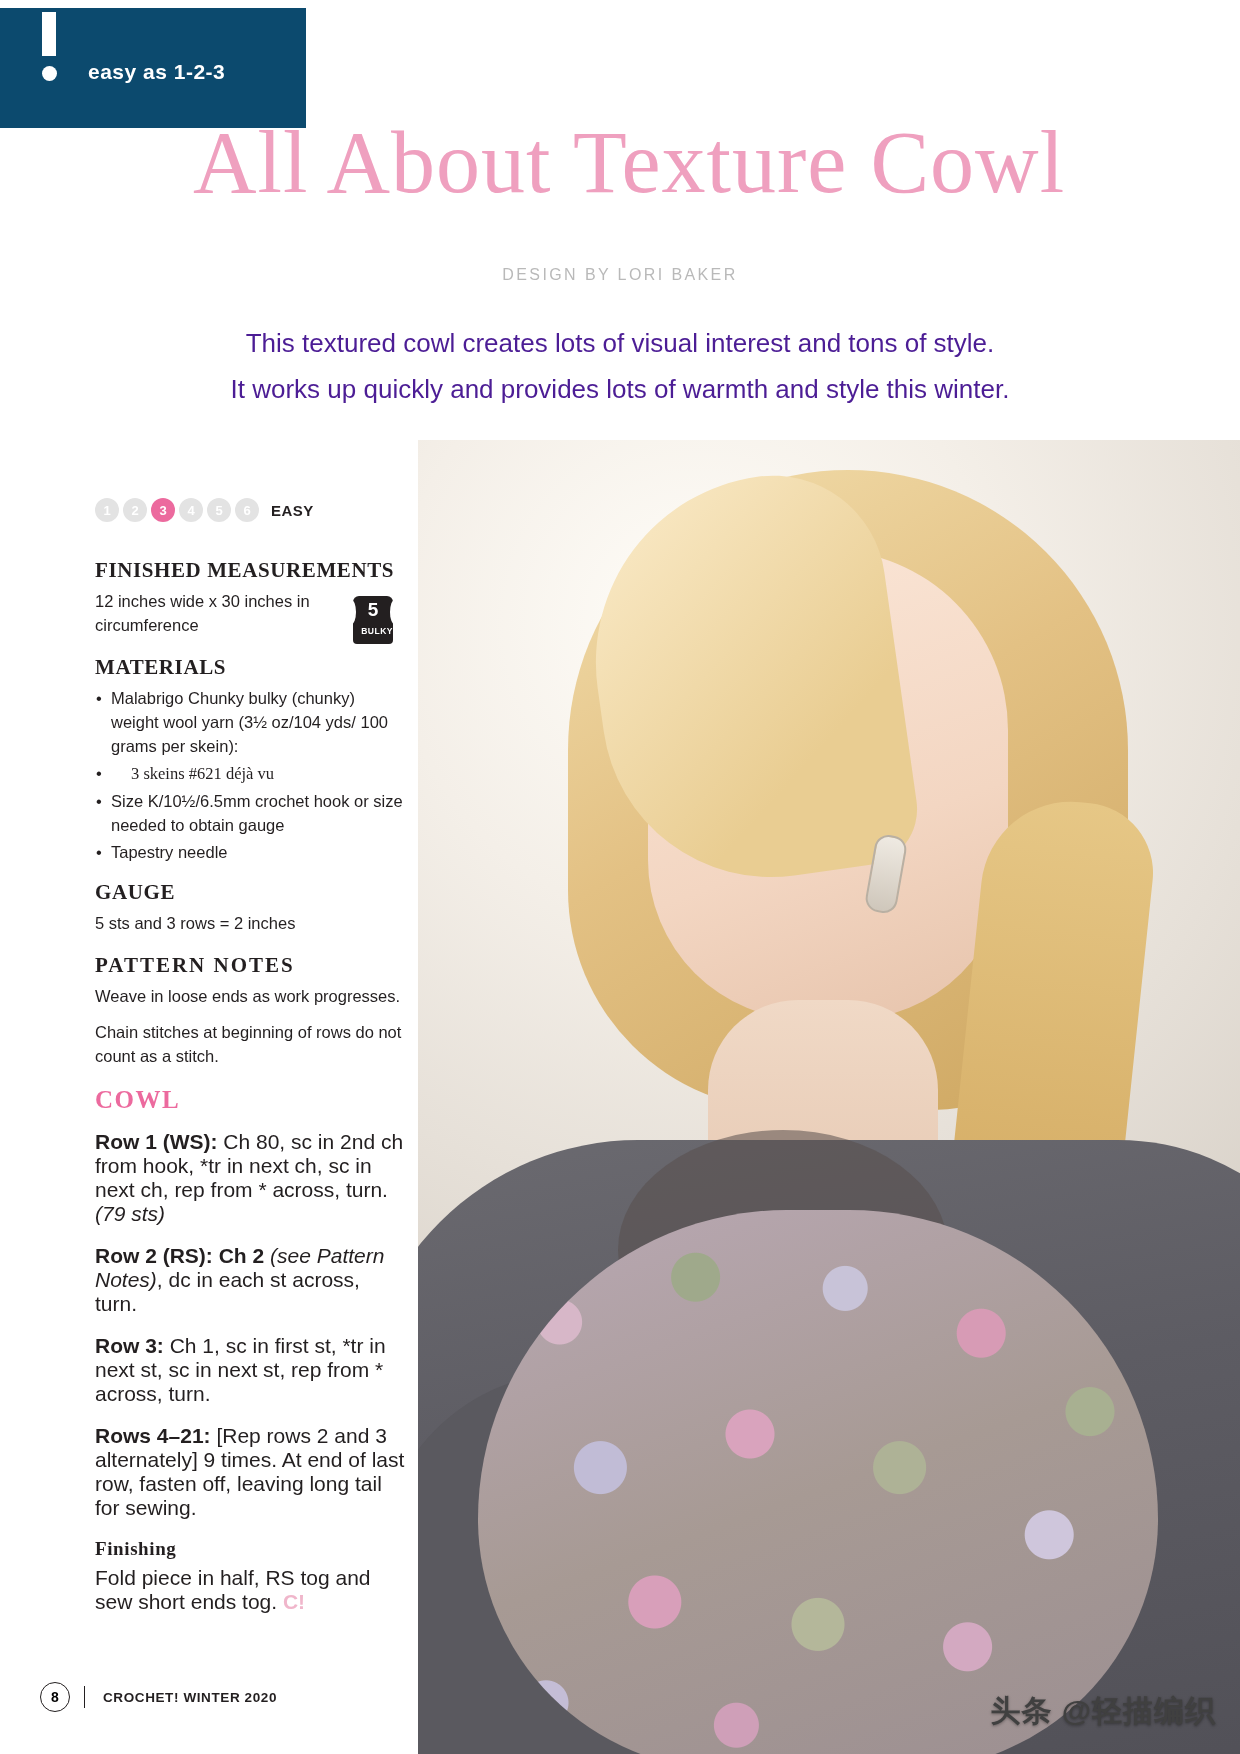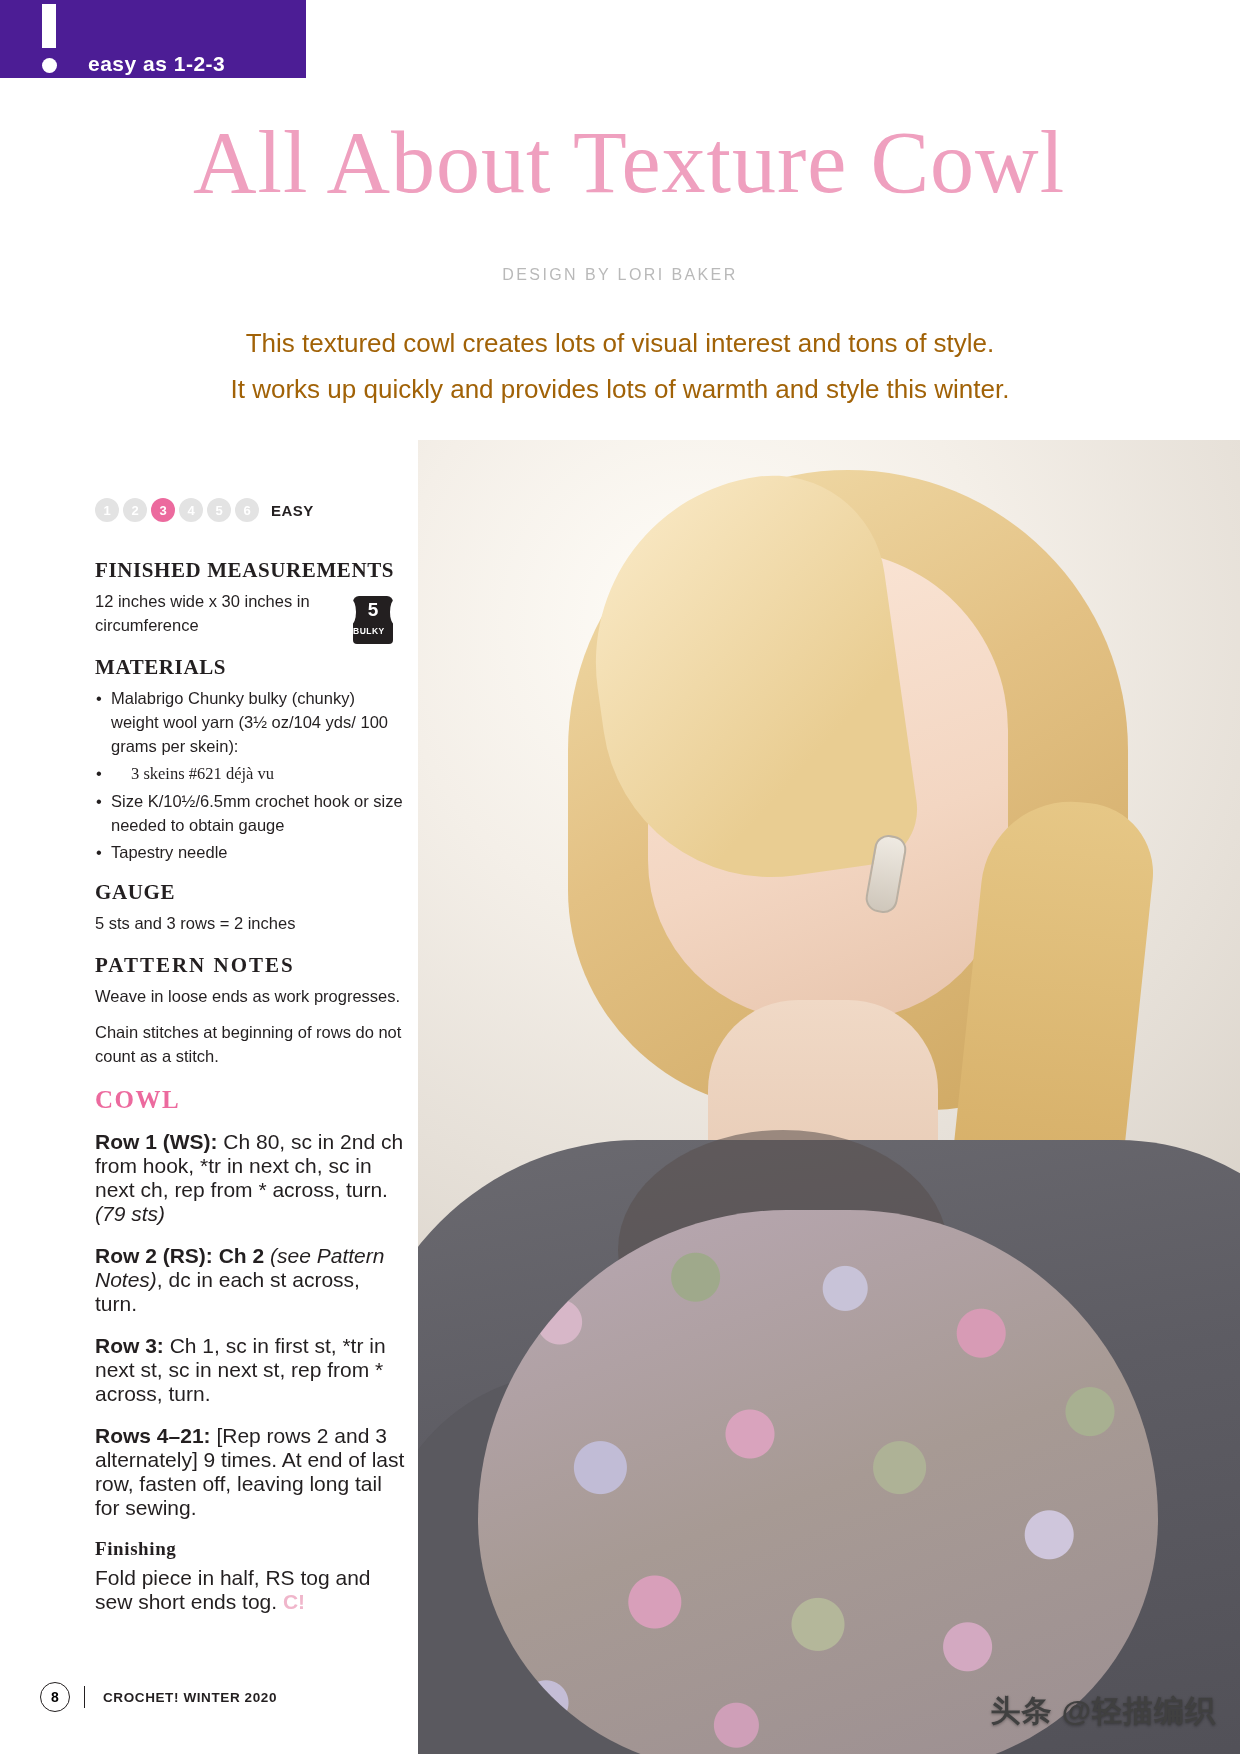--- a/index.html
+++ b/index.html
@@ -11,25 +11,25 @@
     height: 1754px;
     background: #ffffff;
     font-family: "Liberation Sans", sans-serif;
     position: relative;
     overflow: hidden;
   }
 
   
   .corner-tag {
     position: absolute;
-    top: 0;
+    top: 8px;
     left: 0;
     width: 306px;
-    height: 78px;
-    background: #4c1d95;
+    height: 120px;
+    background: #0c4a6e;
   }
   .corner-tag .bang-bar {
     position: absolute;
     left: 42px;
     top: 4px;
     width: 14px;
     height: 44px;
     background: #ffffff;
   }
   .corner-tag .bang-dot {
@@ -78,21 +78,21 @@
     color: #b9b9b9;
   }
   .dek {
     position: absolute;
     left: 120px;
     top: 320px;
     width: 1000px;
     text-align: center;
     font-size: 26px;
     line-height: 46px;
-    color: #a16207;
+    color: #4c1d95;
     font-family: "Liberation Sans", sans-serif;
   }
 
   
   .skill-row {
     position: absolute;
     left: 95px;
     top: 498px;
     display: flex;
     align-items: center;
@@ -206,21 +206,21 @@
     color: #ffffff;
     font-size: 19px;
     font-weight: bold;
     font-family: "Liberation Sans", sans-serif;
   }
   .yarn-badge .wt {
     position: absolute;
     left: 8px;
     top: 30px;
     width: 40px;
-    text-align: left;
+    text-align: right;
     color: #ffffff;
     font-size: 8.5px;
     font-weight: bold;
     letter-spacing: 0.5px;
   }
 
   .cowl-head {
     font-family: "Liberation Serif", serif;
     font-weight: bold;
     font-size: 25px;

